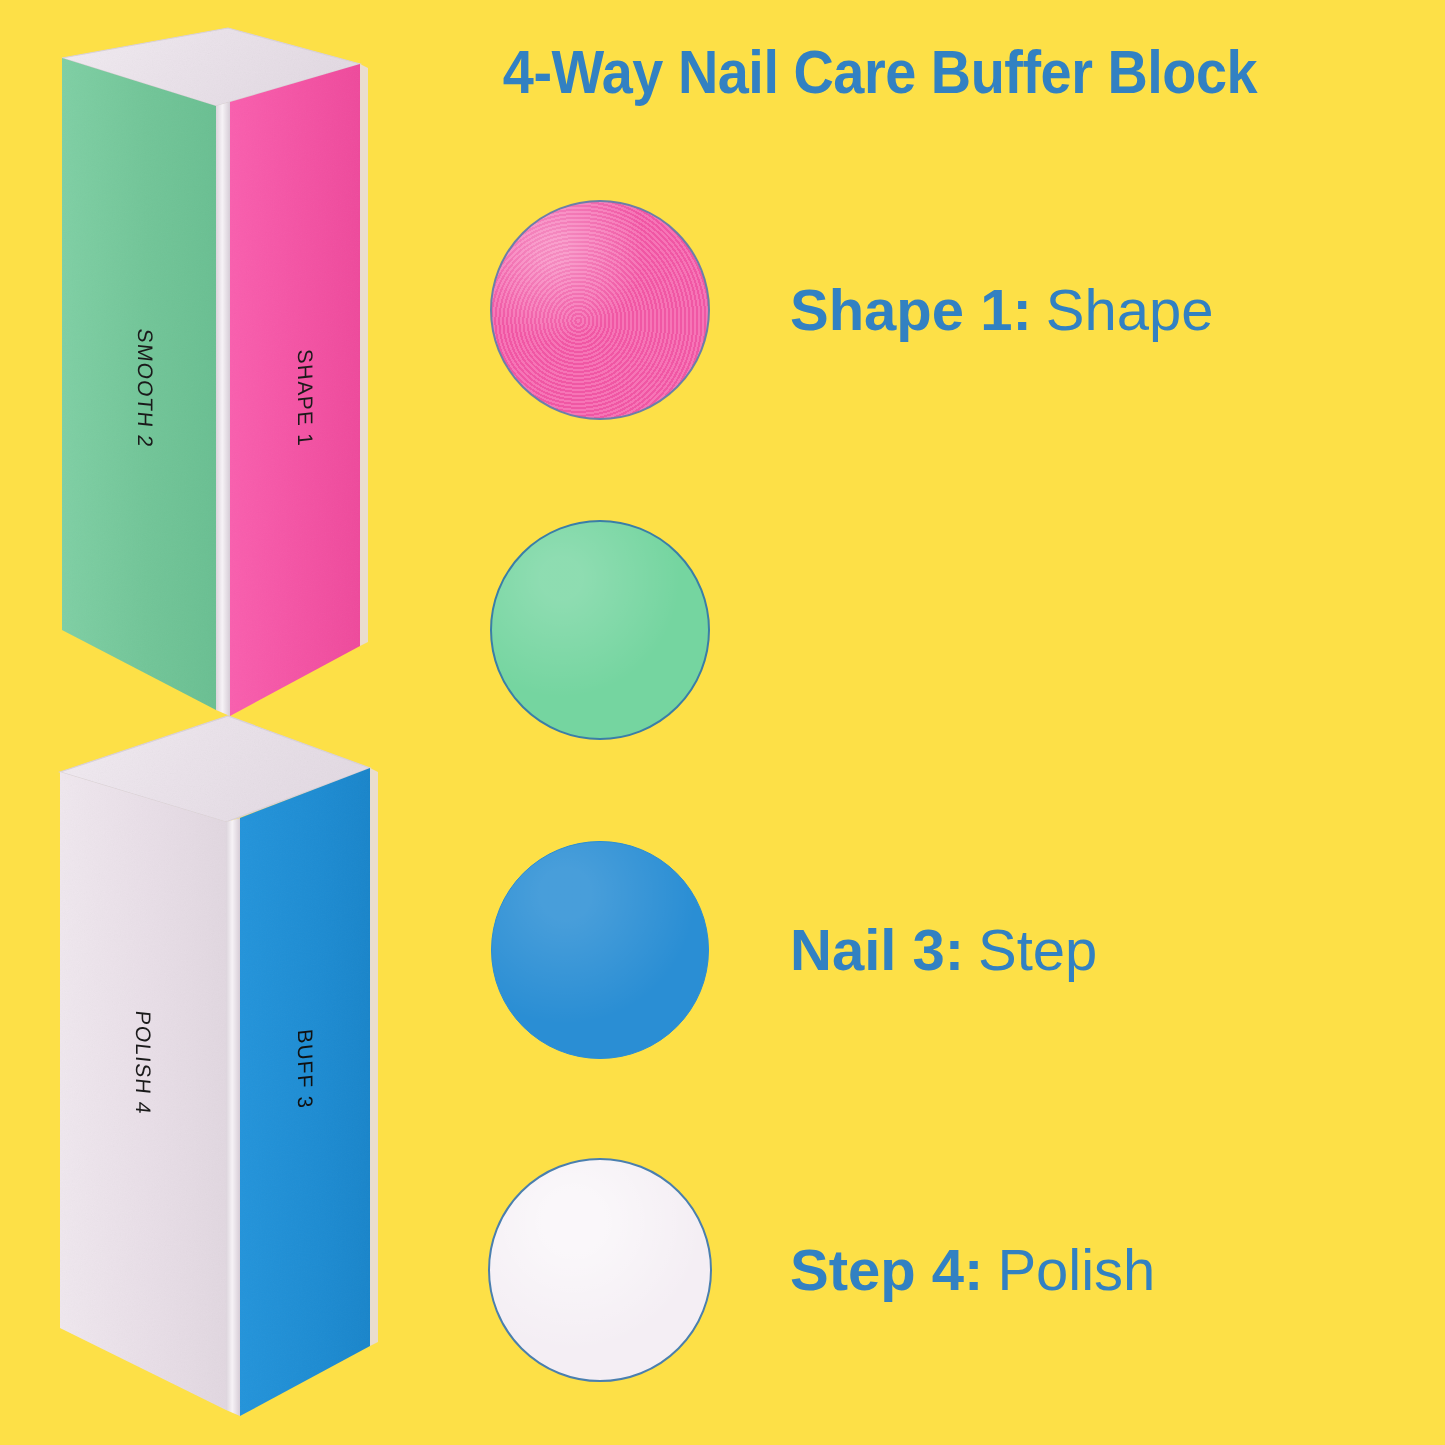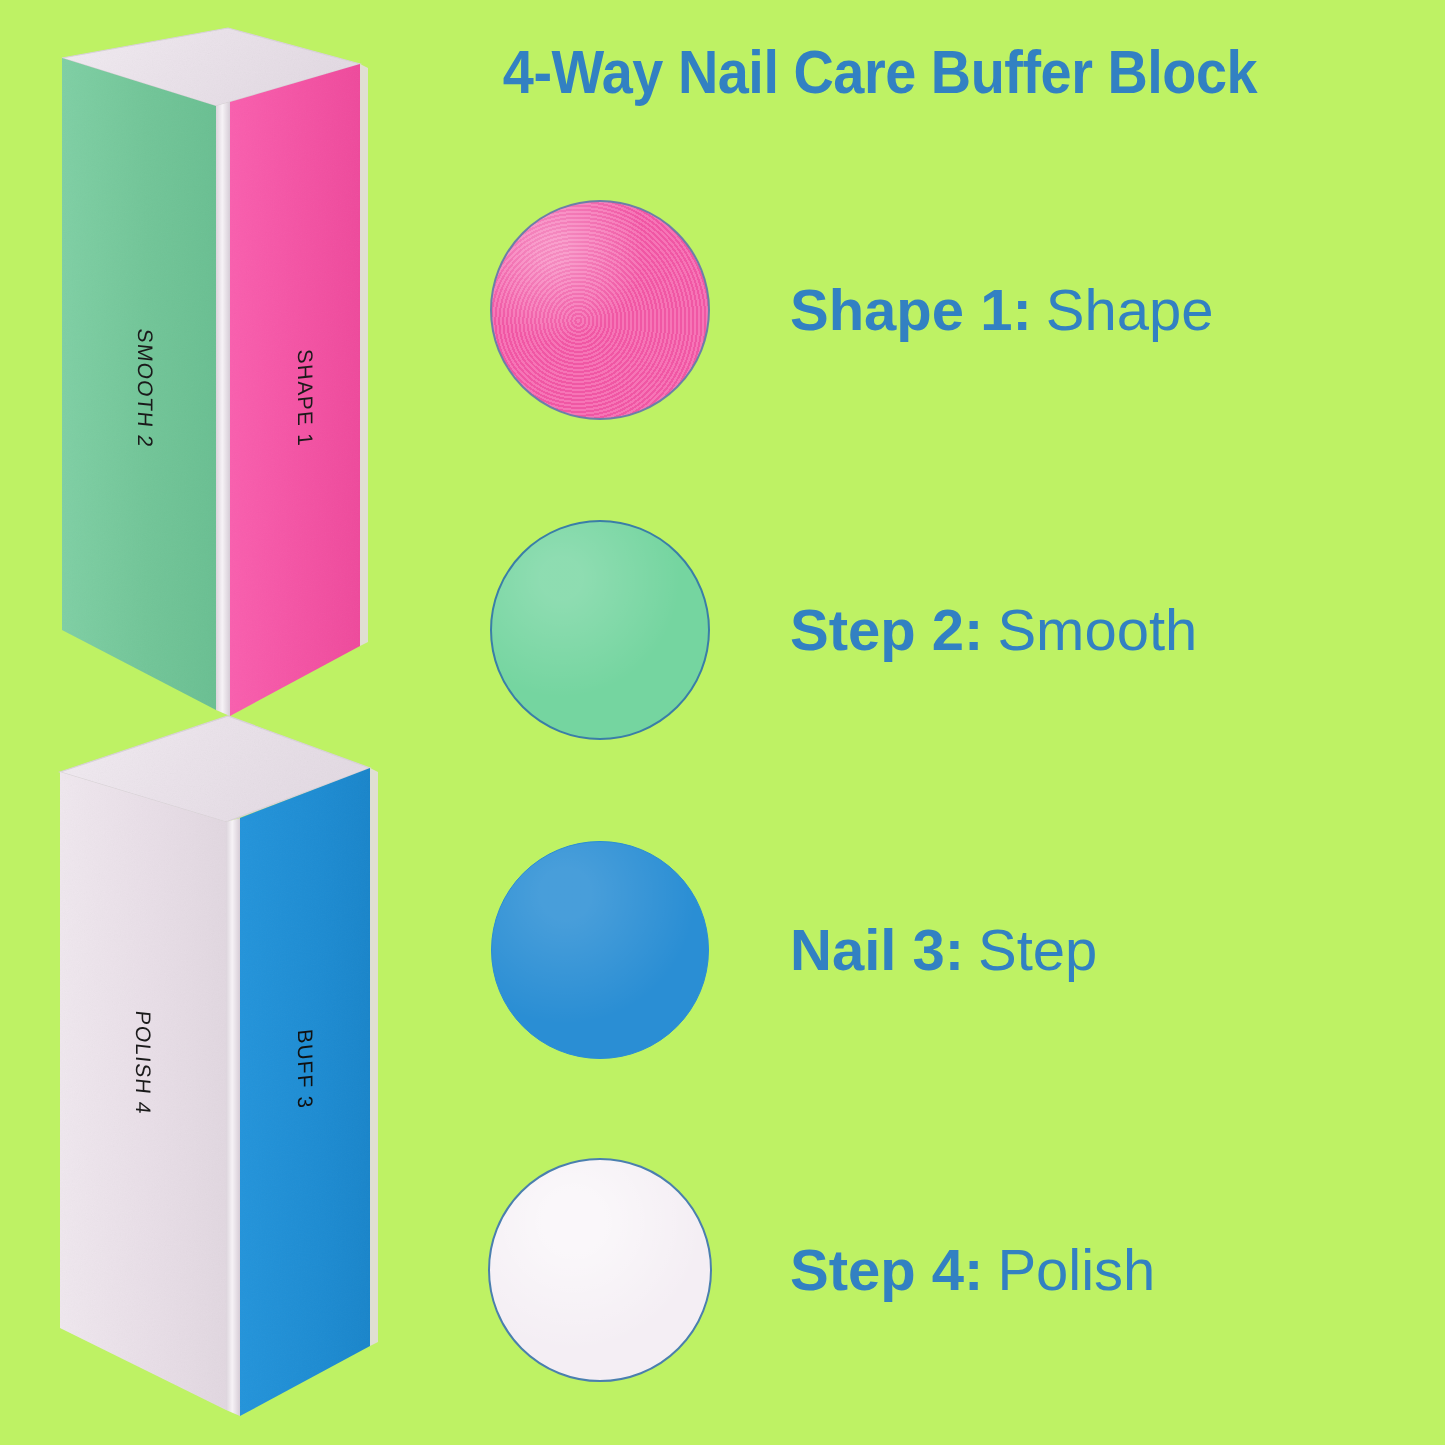--- a/index.html
+++ b/index.html
@@ -8,21 +8,21 @@
     background: #ffffff;
   }
   body {
     font-family: "Liberation Sans", sans-serif;
   }
 
   #canvas {
     position: relative;
     width: 1445px;
     height: 1445px;
-    background: #bef264;
+    background: #fde047;
     overflow: hidden;
   }
 
   
   #title {
     position: absolute;
     left: 400px;
     top: 36px;
     width: 960px;
     text-align: center;
@@ -231,23 +231,20 @@
     </div>
     <div class="step-label">
       <span class="step-strong">Shape 1:</span><span class="step-em">Shape</span>
     </div>
   </div>
 
   <div class="step-row" id="row-1">
     <div class="swatch-wrap">
       <div class="swatch sw-1"></div>
     </div>
-    <div class="step-label">
-      <span class="step-strong">Step 2:</span><span class="step-em">Smooth</span>
-    </div>
   </div>
 
   <div class="step-row" id="row-2">
     <div class="swatch-wrap">
       <div class="swatch sw-2"></div>
     </div>
     <div class="step-label">
       <span class="step-strong">Nail 3:</span><span class="step-em">Step</span>
     </div>
   </div>

